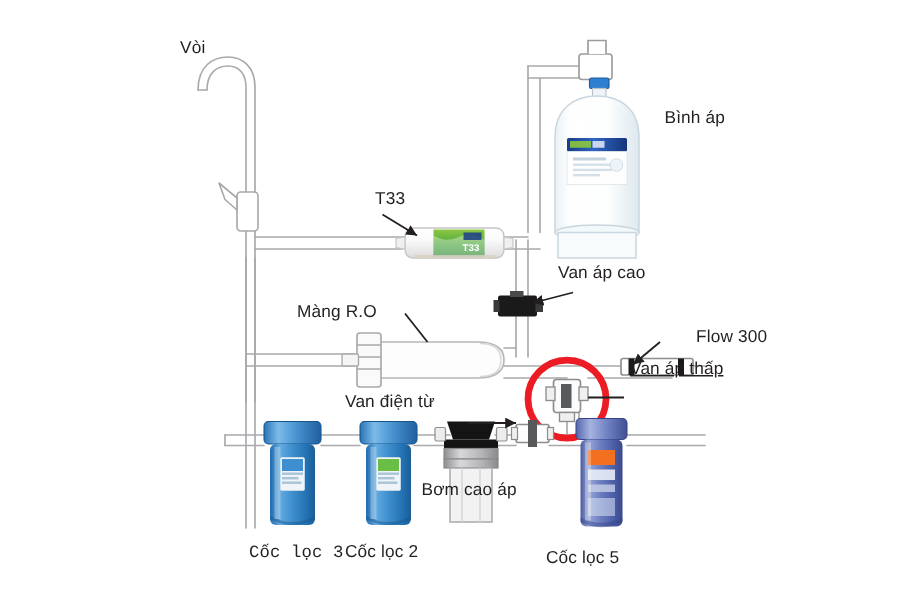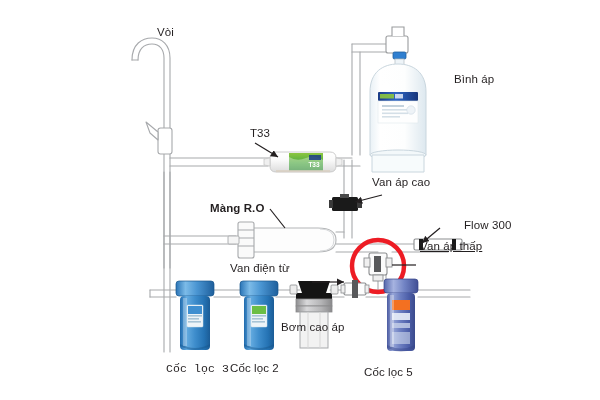--- a/index.html
+++ b/index.html
@@ -320,29 +320,29 @@
 
       <path d="M440,228 L422,243" marker-end="url(#arrowSmall)"></path>
 
       <path d="M416,265 L392,265"></path>
 
       <path d="M312,282 L344,282" marker-end="url(#arrowSmall)"></path>
     </g>
   </svg>
 
 
-  <div class="lbl" style="left:120px; top:26px;margin-left:37px;">Vòi</div>
-
-  <div class="lbl" style="left:454px; top:73px;">Bình áp</div>
+  <div class="lbl" style="left:120px; top:26px;">Vòi</div>
+
+  <div class="lbl" style="left:443px; top:73px;">Bình áp</div>
 
   <div class="lbl" style="left:250px; top:127px;">T33</div>
 
   <div class="lbl" style="left:372px; top:176px;">Van áp cao</div>
 
-  <div class="lbl" style="left:210px; top:202px;font-weight:bold;">Màng R.O</div>
+  <div class="lbl" style="left:198px; top:202px;">Màng R.O</div>
 
   <div class="lbl" style="left:424px; top:219px;padding-left:40px;">Flow 300</div>
 
   <div class="lbl" style="left:420px; top:240px;text-decoration:underline;">Van áp thấp</div>
 
   <div class="lbl" style="left:230px; top:262px;">Van điện từ</div>
 
   <div class="lbl" style="left:281px; top:321px;">Bơm cao áp</div>
 
   <div class="lbl" style="left:166px; top:362px;font-family:Liberation Mono, monospace;">Cốc lọc 3</div>

